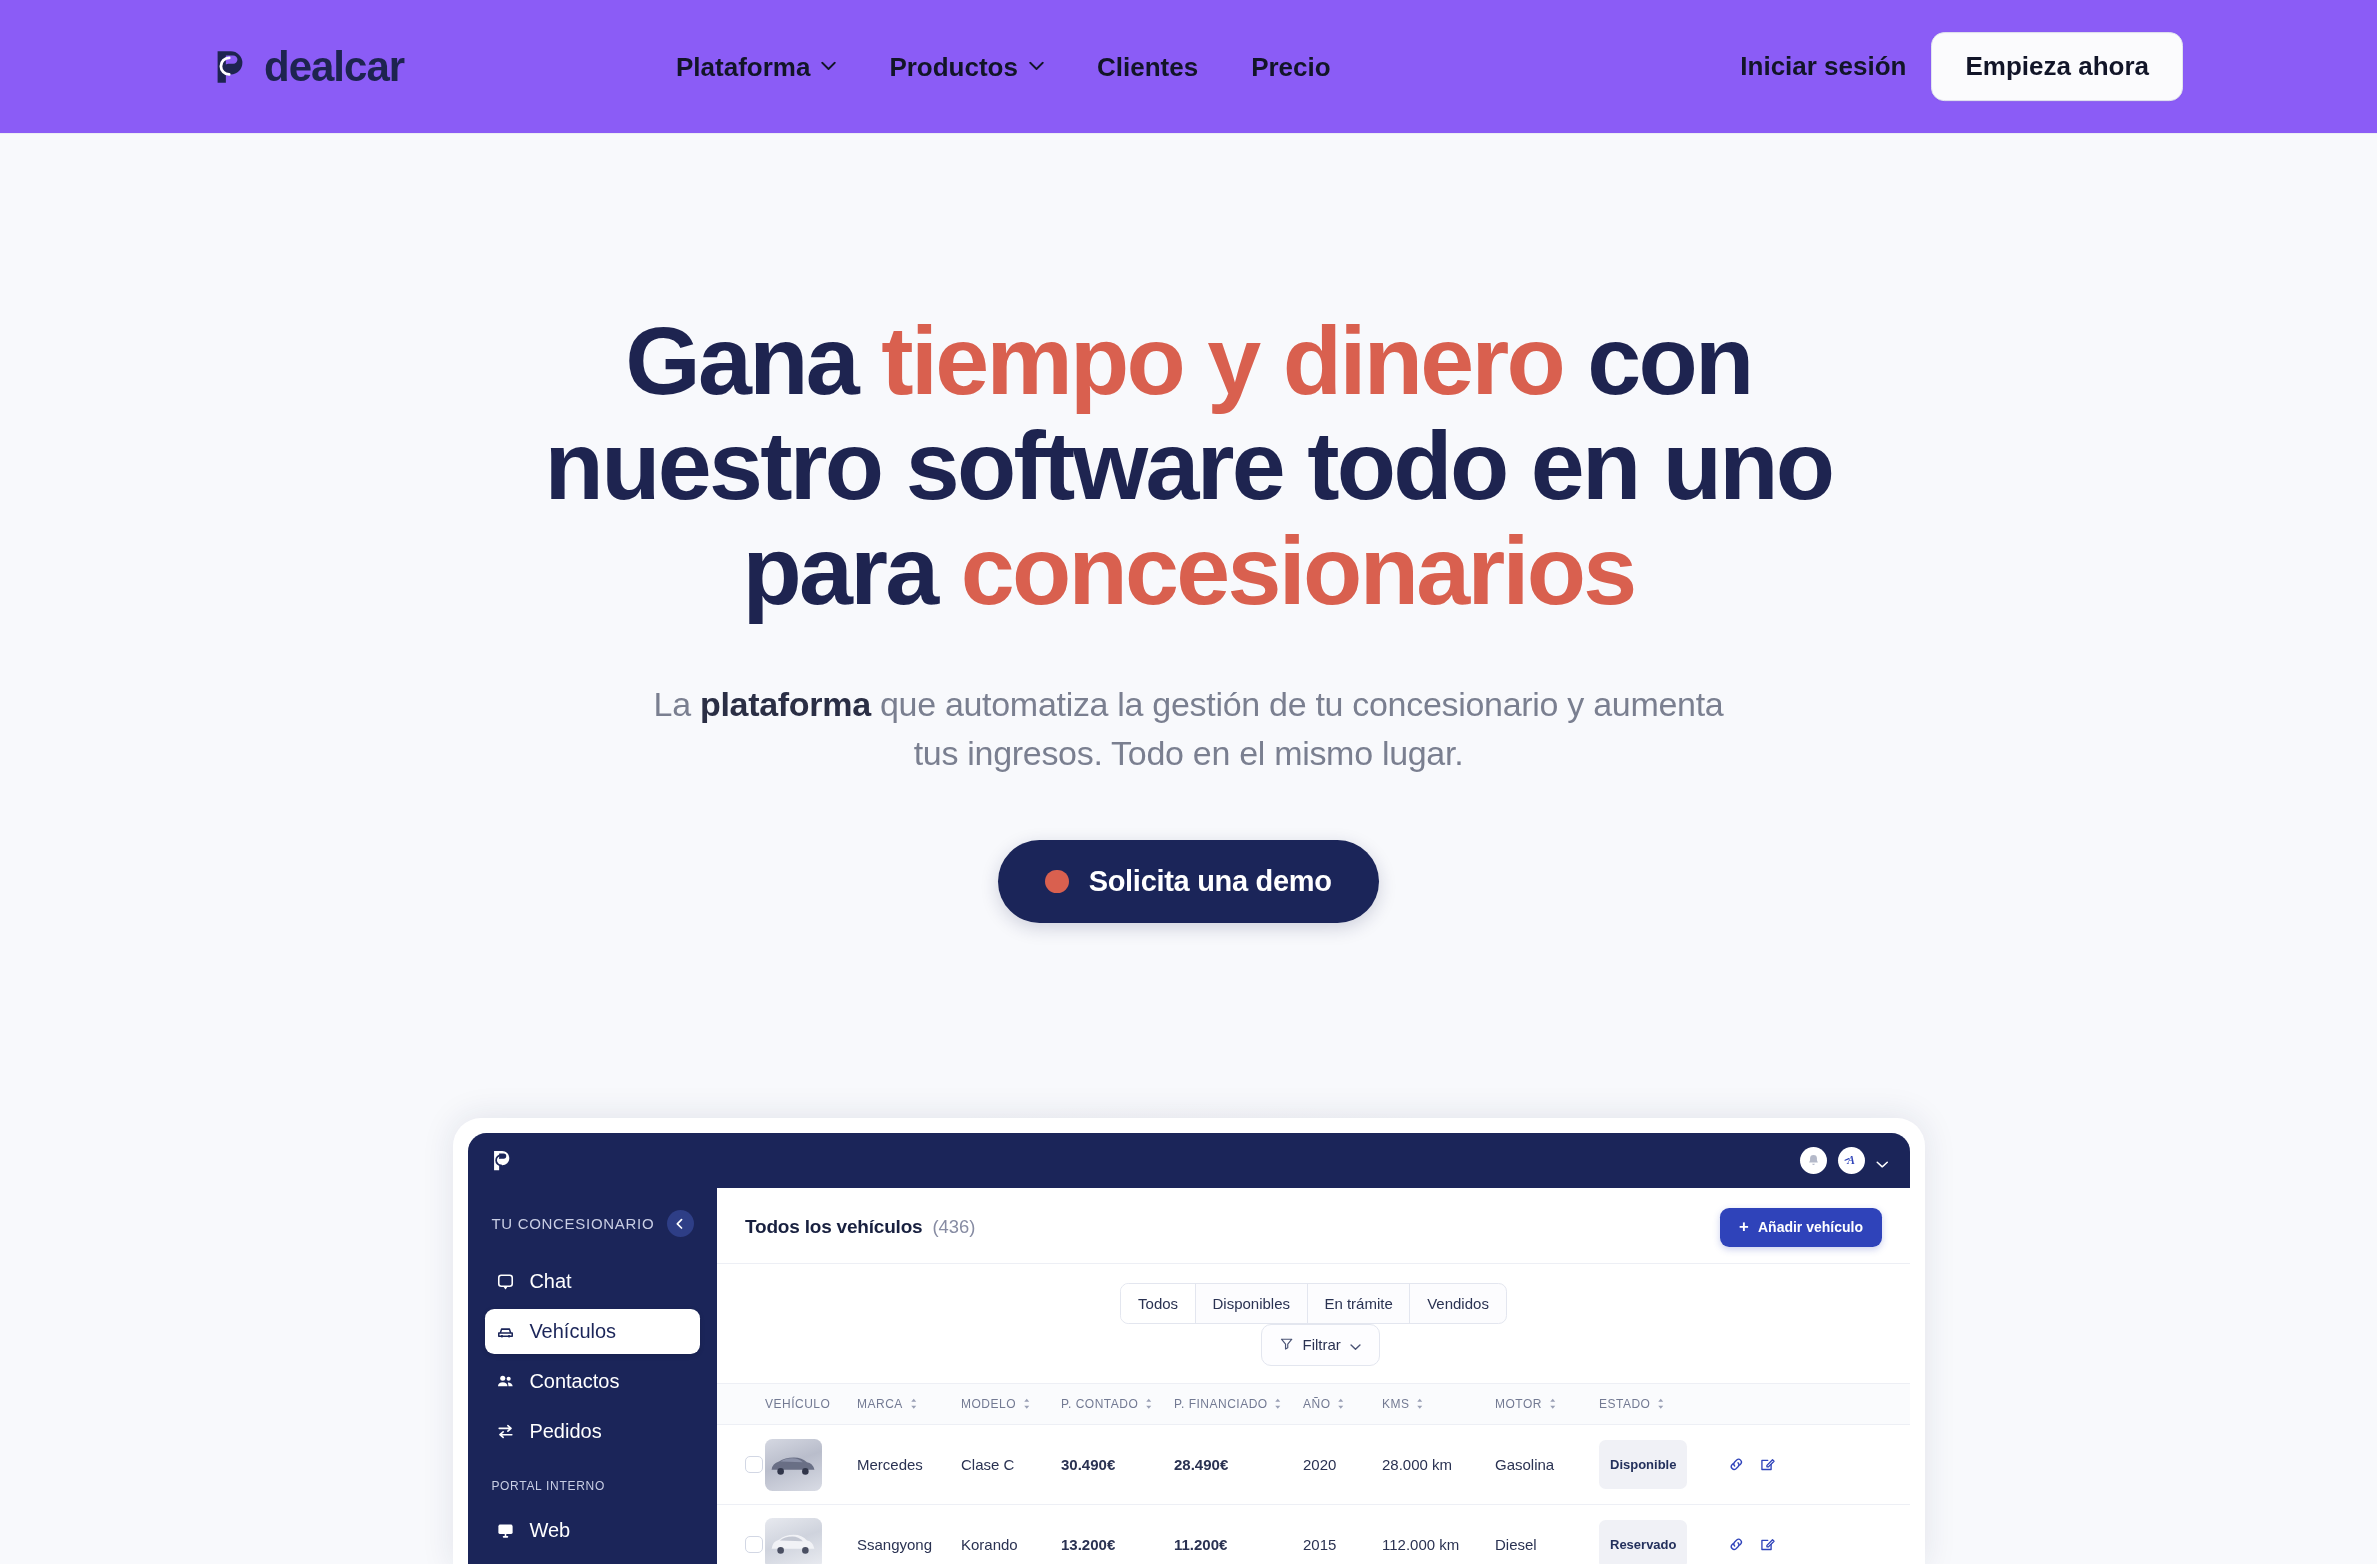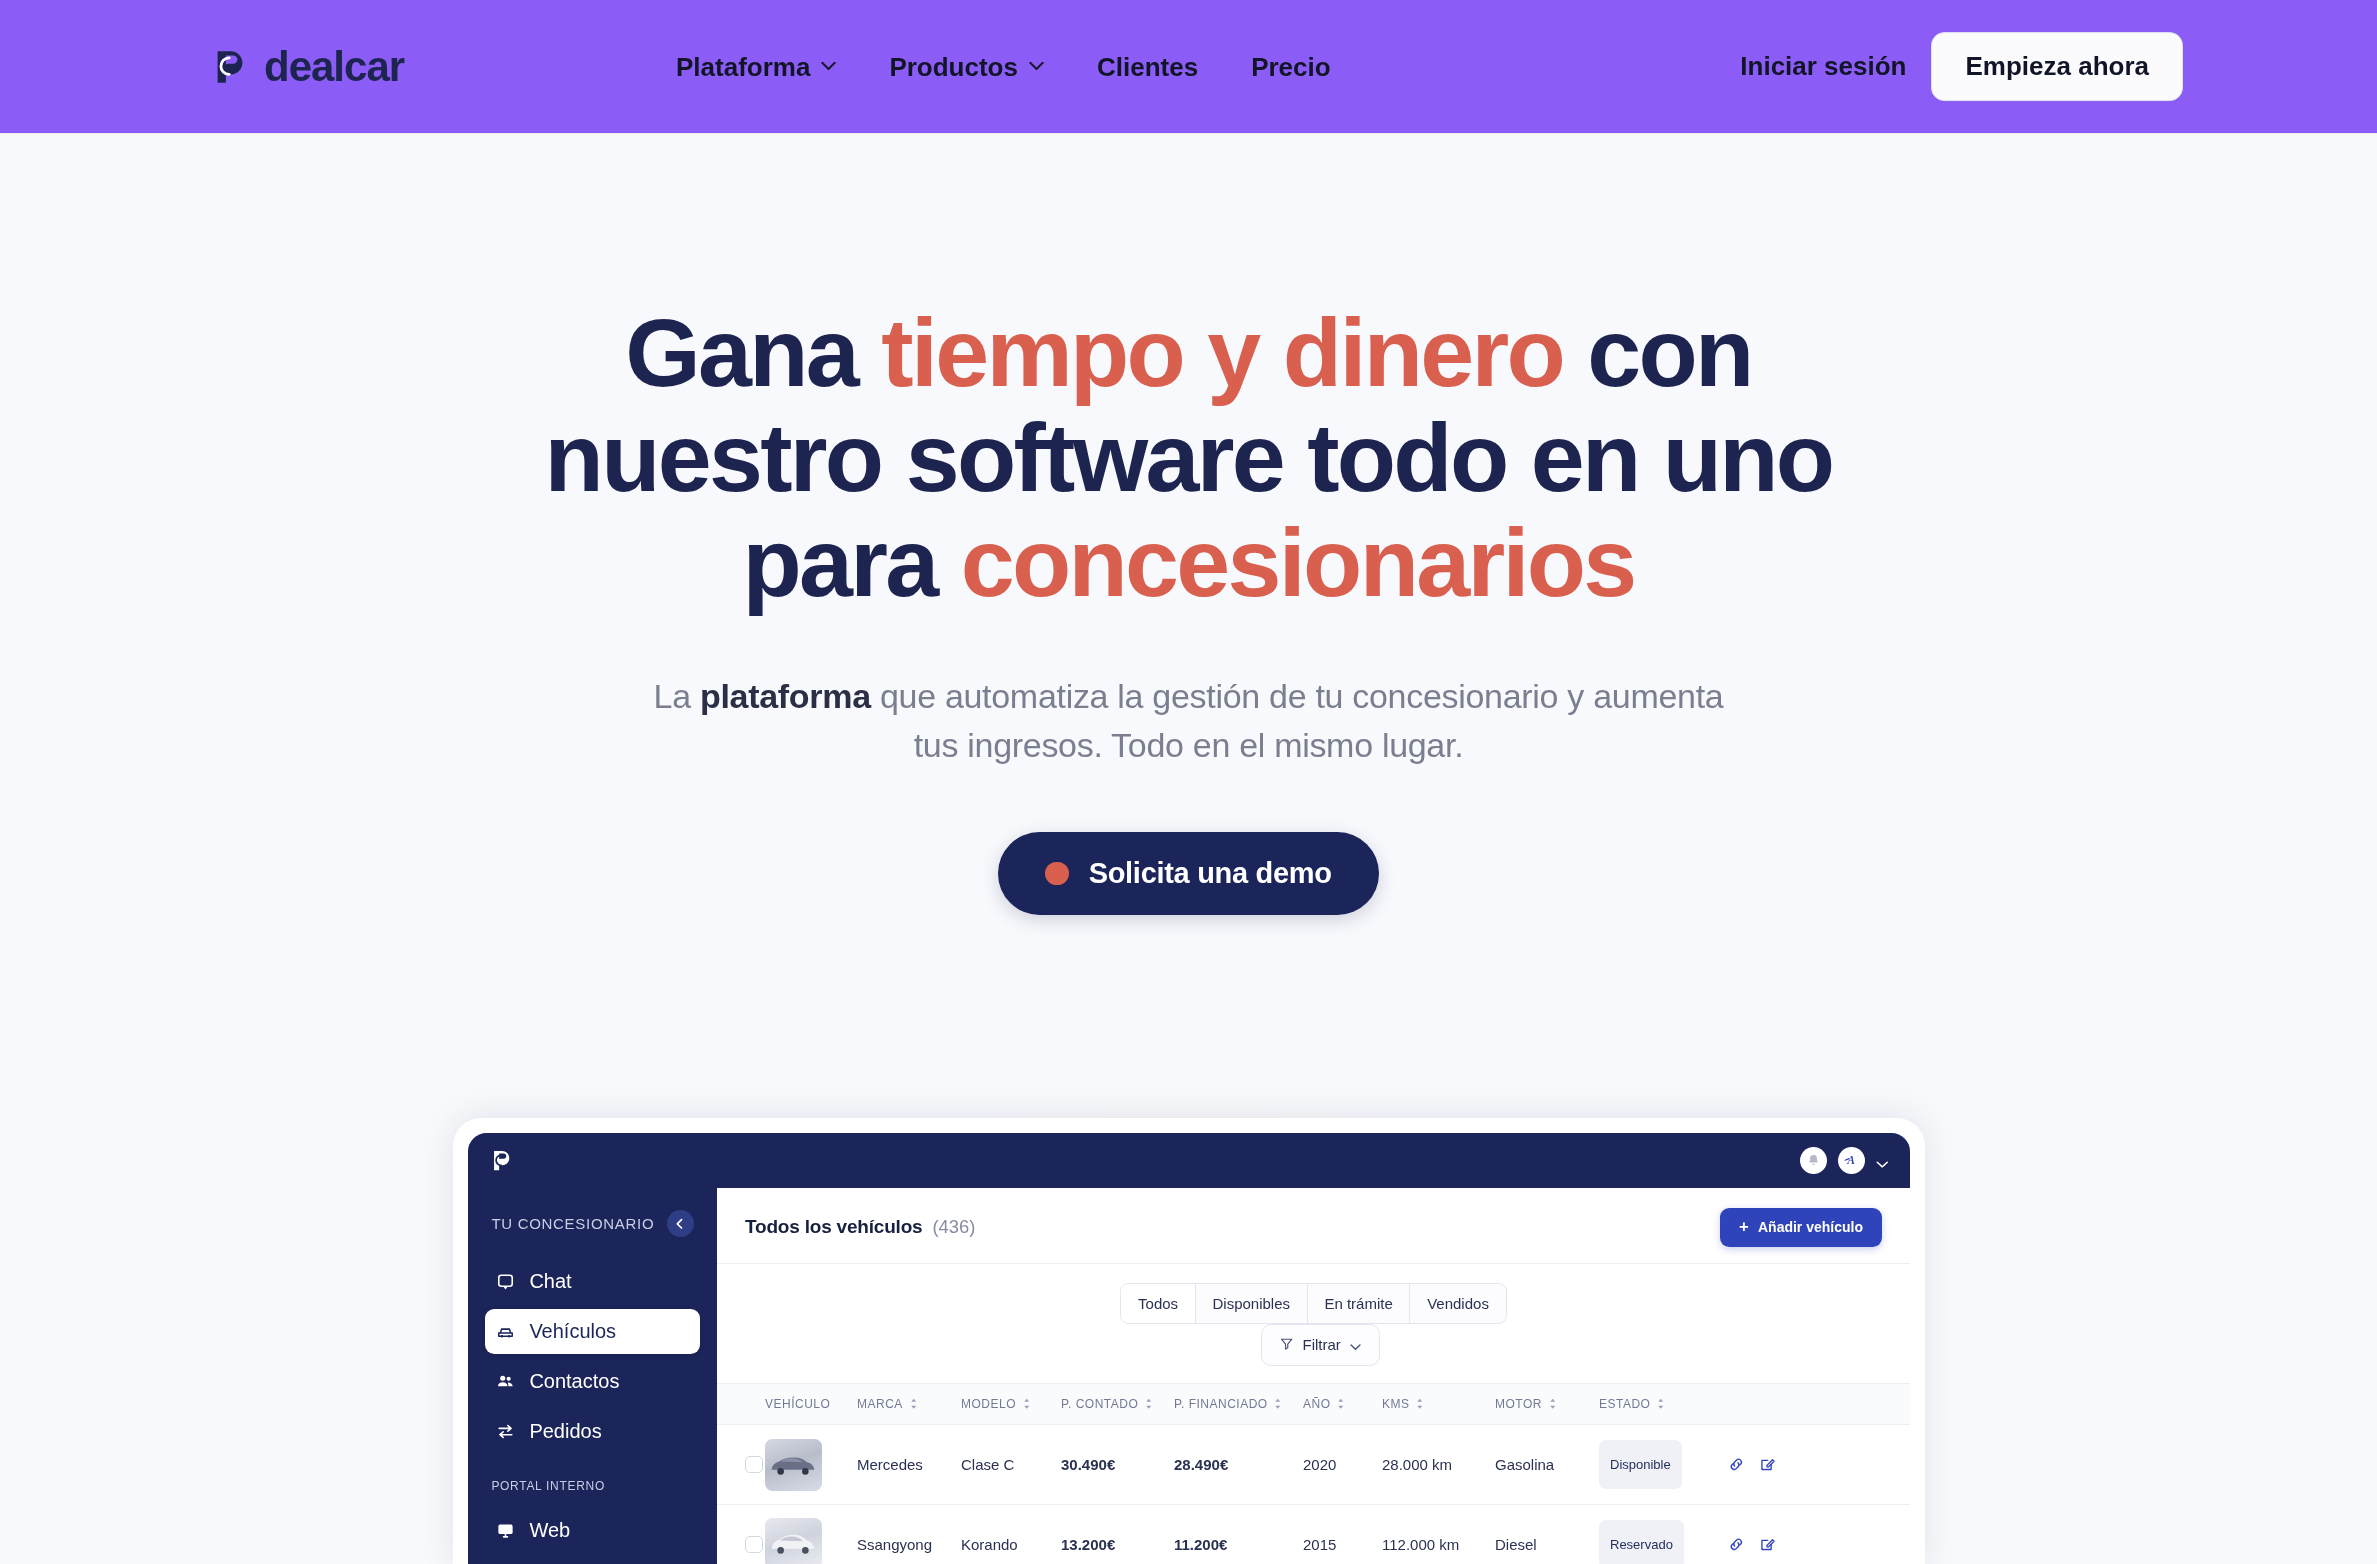--- a/index.html
+++ b/index.html
@@ -75,21 +75,21 @@
     text-align:center;
     padding-top:167px;
   }
   .hero h1{
     font-size:97px;
     line-height:1.08;
     font-weight:700;
     letter-spacing:-2.7px;
     color:var(--navy);
     max-width:1502px;
-    margin:0 auto;
+    margin:8px auto;
   }
   .hero h1 .hl{color:var(--coral);}
   .hero-sub{
     margin:57px auto 0;
     max-width:1084px;
     font-size:34px;
     line-height:1.42;
     color:#7a7f90;
     font-weight:400;
     letter-spacing:-0.3px;
@@ -326,21 +326,21 @@
     background:linear-gradient(160deg,#e7e9ef 0%,#cfd3dd 45%,#eceef3 100%);
   }
   .car-thumb svg{position:absolute;left:4.2px;top:11px;}
   .badge{
     display:inline-block;
     background:#f0f1f6;
     color:#23305c;
     border-radius:6.7px;
     padding:17px 11px;
     font-size:13px;
-    font-weight:400;
+    font-weight:700;
   }
   .row-actions{display:flex;align-items:center;gap:14px;color:#2f43ba;}
   .row-actions svg{cursor:pointer;display:block;}
   .price-strong{font-weight:600;color:#1d2747;}
   .muted{color:#6d7490;}
 </style>
 </head>
 <body>
 
 <div class="header">

